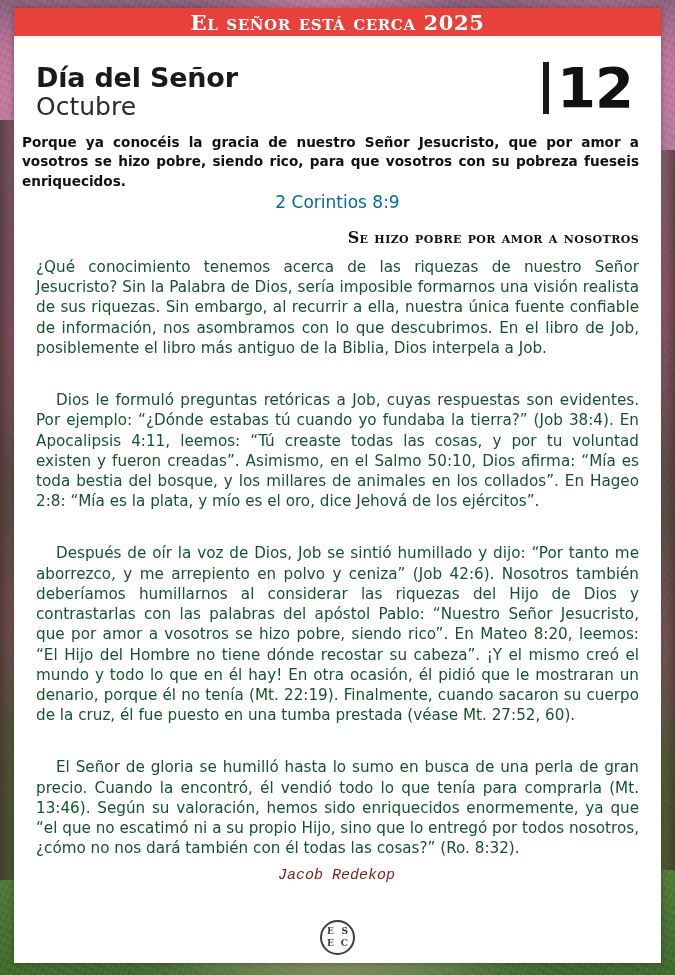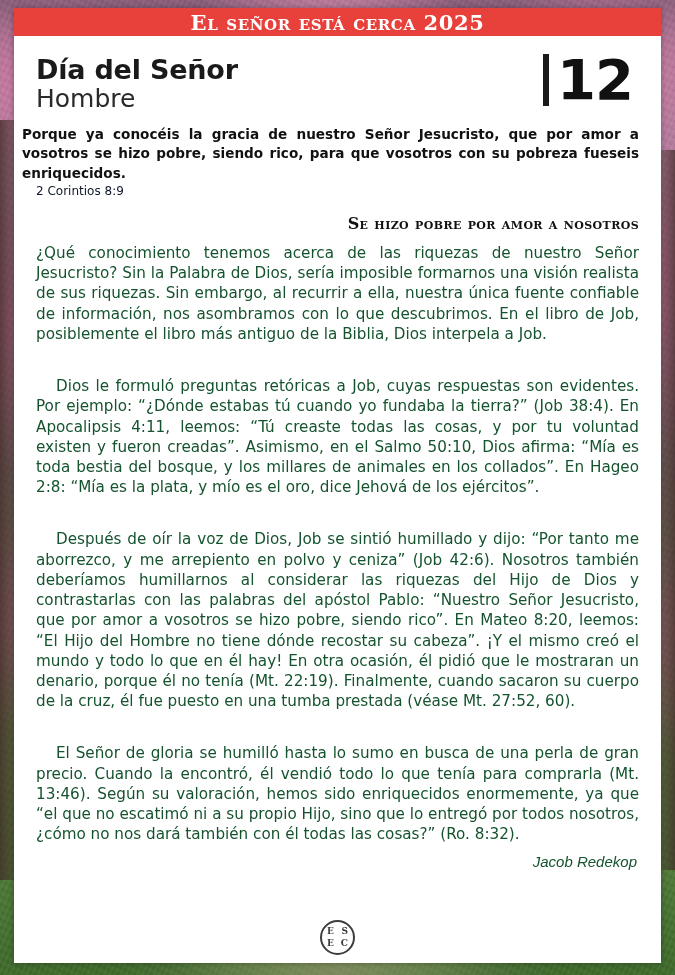--- a/index.html
+++ b/index.html
@@ -95,21 +95,21 @@
     letter-spacing: .6px;
     font-variant: small-caps;
     text-transform: lowercase;
   }
   .header-title::first-letter { text-transform: uppercase; }
 
   
   .title-row {
     display: flex;
     align-items: flex-start;
-    padding: 16px 20px 0 22px;
+    padding: 24px 20px 0 22px;
     justify-content: space-between;
   }
   .title-left { padding-top: 3px; }
   .title-main {
     font-family: "DejaVu Sans", sans-serif;
     font-weight: bold;
     font-size: 27px;
     color: #1a1a1a;
     line-height: 1.08;
     letter-spacing: -0.2px;
@@ -148,24 +148,24 @@
     margin: 12px 22px 0 8px;
     font-family: "DejaVu Sans", sans-serif;
     font-weight: bold;
     font-size: 13.6px;
     line-height: 1.42;
     color: #111;
     text-align: justify;
   }
   .verse-ref {
     margin: 1px 22px 0 22px;
-    text-align: left;
-    font-family: "DejaVu Sans", sans-serif;
-    font-size: 12px;
-    color: #0f172a;
+    text-align: center;
+    font-family: "DejaVu Sans", sans-serif;
+    font-size: 17px;
+    color: #0369a1;
   }
 
   
   .article-title {
     margin: 16px 22px 0 22px;
     text-align: right;
     font-family: "DejaVu Serif", serif;
     font-weight: bold;
     font-size: 16px;
     font-variant: small-caps;
@@ -180,25 +180,25 @@
     color: #14532d;
     text-align: justify;
     text-justify: inter-word;
     hyphens: manual;
   }
   .body p { margin: 0 0 0 0; text-indent: 0; }
   .body p + p { text-indent: 20px; margin-top: 32px; }
 
   .author {
     margin: 8px 24px 0 22px;
-    text-align: right;
-    font-family: Liberation Sans, sans-serif;
+    text-align: center;
+    font-family: Liberation Mono, monospace;
     font-style: italic;
     font-size: 15px;
-    color: #14532d;
+    color: #7f1d1d;
   }
 
   
   .footer {
     position: absolute;
     left: 0; right: 0;
     bottom: 8px;
     display: flex;
     align-items: center;
     justify-content: center;
@@ -243,21 +243,21 @@
 
 <div id="card">
 
   <div class="header-band">
     <div class="header-title">El Señor Está Cerca 2025</div>
   </div>
 
   <div class="title-row">
     <div class="title-left">
       <div class="title-main">Día del Señor</div>
-      <div class="title-sub">Hombre</div>
+      <div class="title-sub">Octubre</div>
     </div>
     <div class="daynum-wrap">
       <div class="daynum-bar"></div>
       <div class="daynum">12</div>
     </div>
   </div>
 
   <div class="verse">Porque ya conocéis la gracia de nuestro Señor Jesucristo, que por amor a vosotros se hizo pobre, siendo rico, para que vosotros con su pobreza fueseis enriquecidos.</div>
   <div class="verse-ref">2 Corintios 8:9</div>
 

